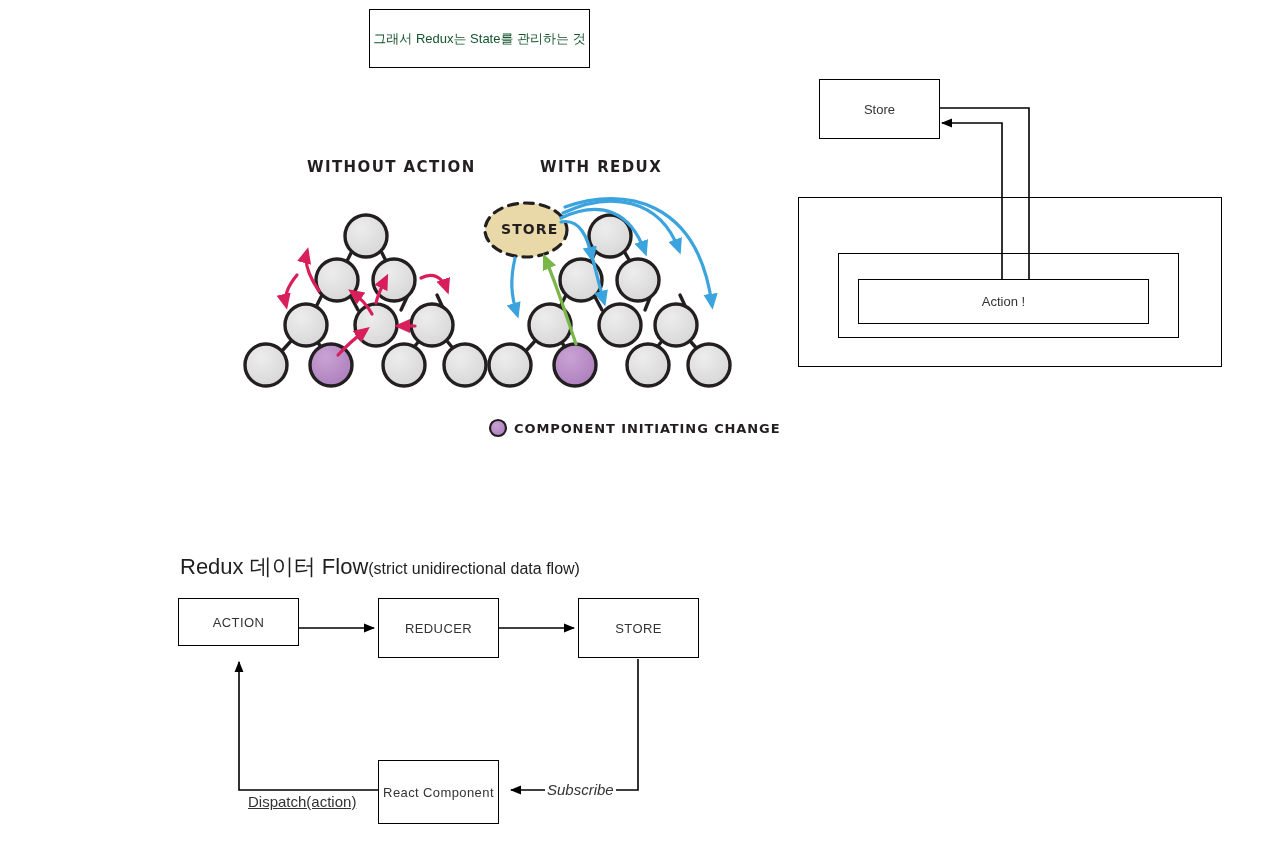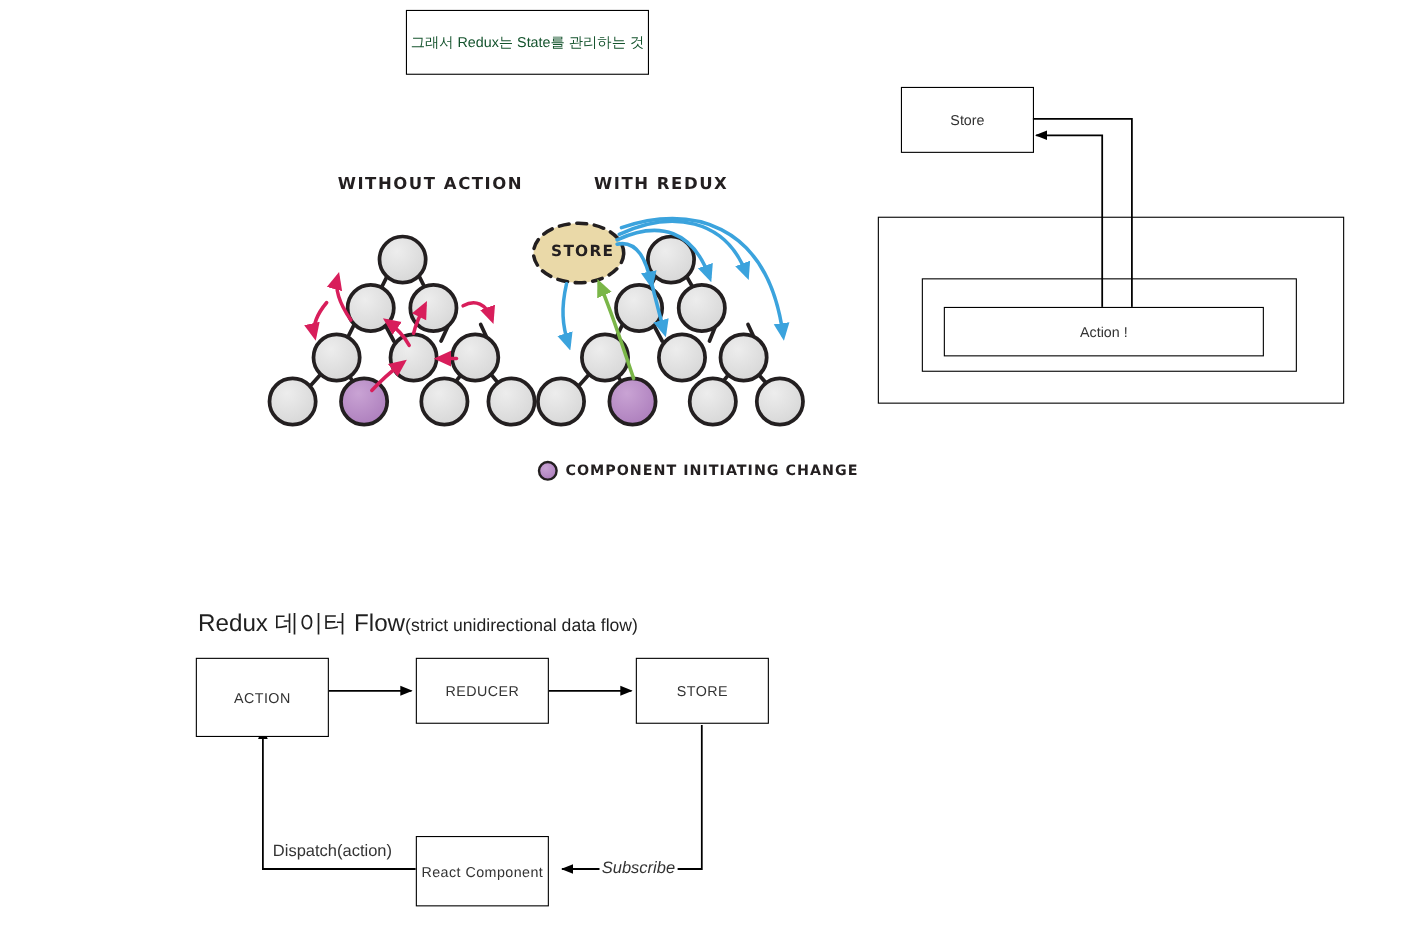--- a/index.html
+++ b/index.html
@@ -260,27 +260,27 @@
 <div class="dg-box" style="left:838px; top:253px; width:341px; height:85px;"></div>
 
 <div class="dg-box" style="left:858px; top:279px; width:291px; height:45px; background:#fff;">
   <div class="dg-label" style="left:0; top:0; width:100%; height:100%;">Action !</div>
 </div>
 
 <div id="flow-title">
   <span class="big">Redux 데이터 Flow</span><span class="small">(strict unidirectional data flow)</span>
 </div>
 
-<div class="flow-box" style="left:178px; top:598px; width:121px; height:72px;">
+<div class="flow-box" style="left:178px; top:598px; width:121px; height:48px;">
   <span>ACTION</span>
 </div>
 <div class="flow-box" style="left:378px; top:598px; width:121px; height:60px;">
   <span>REDUCER</span>
 </div>
 <div class="flow-box" style="left:578px; top:598px; width:121px; height:60px;">
   <span>STORE</span>
 </div>
 <div class="flow-box" style="left:378px; top:760px; width:121px; height:64px;">
   <span>React Component</span>
 </div>
 
-<div class="edge-label" style="left:246px; top:766px;">Dispatch(action)</div>
+<div class="edge-label" style="left:246px; top:794px;text-decoration:underline;">Dispatch(action)</div>
 <div class="edge-label" style="left:545px; top:782px;font-style:italic;">Subscribe</div>
 
 </body></html>

